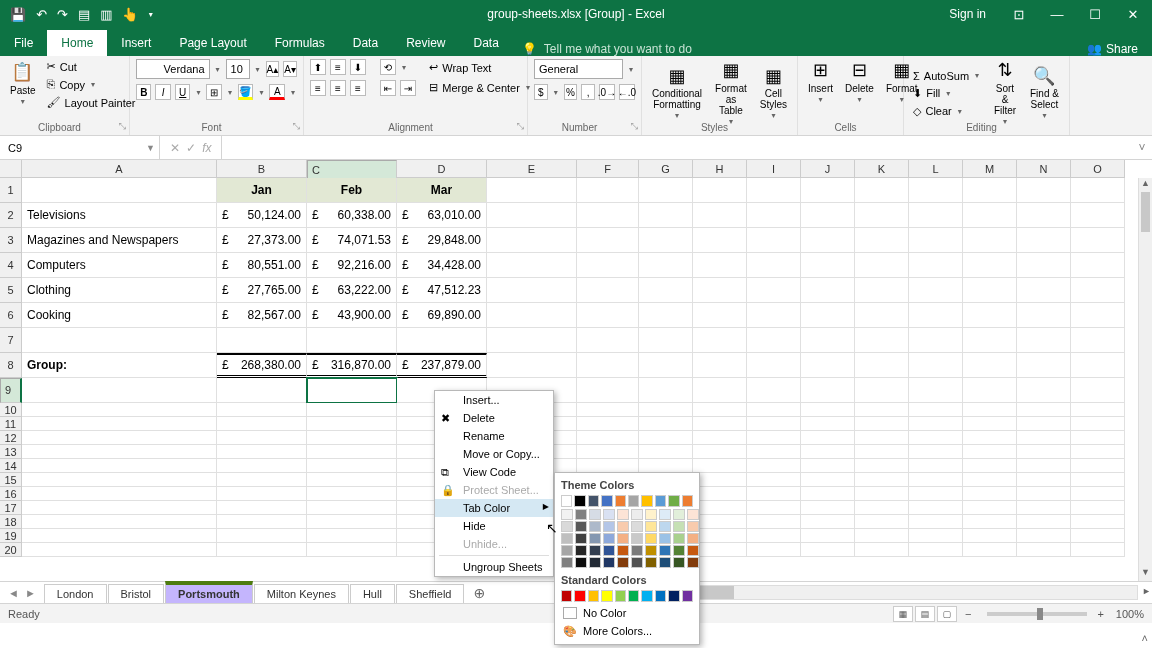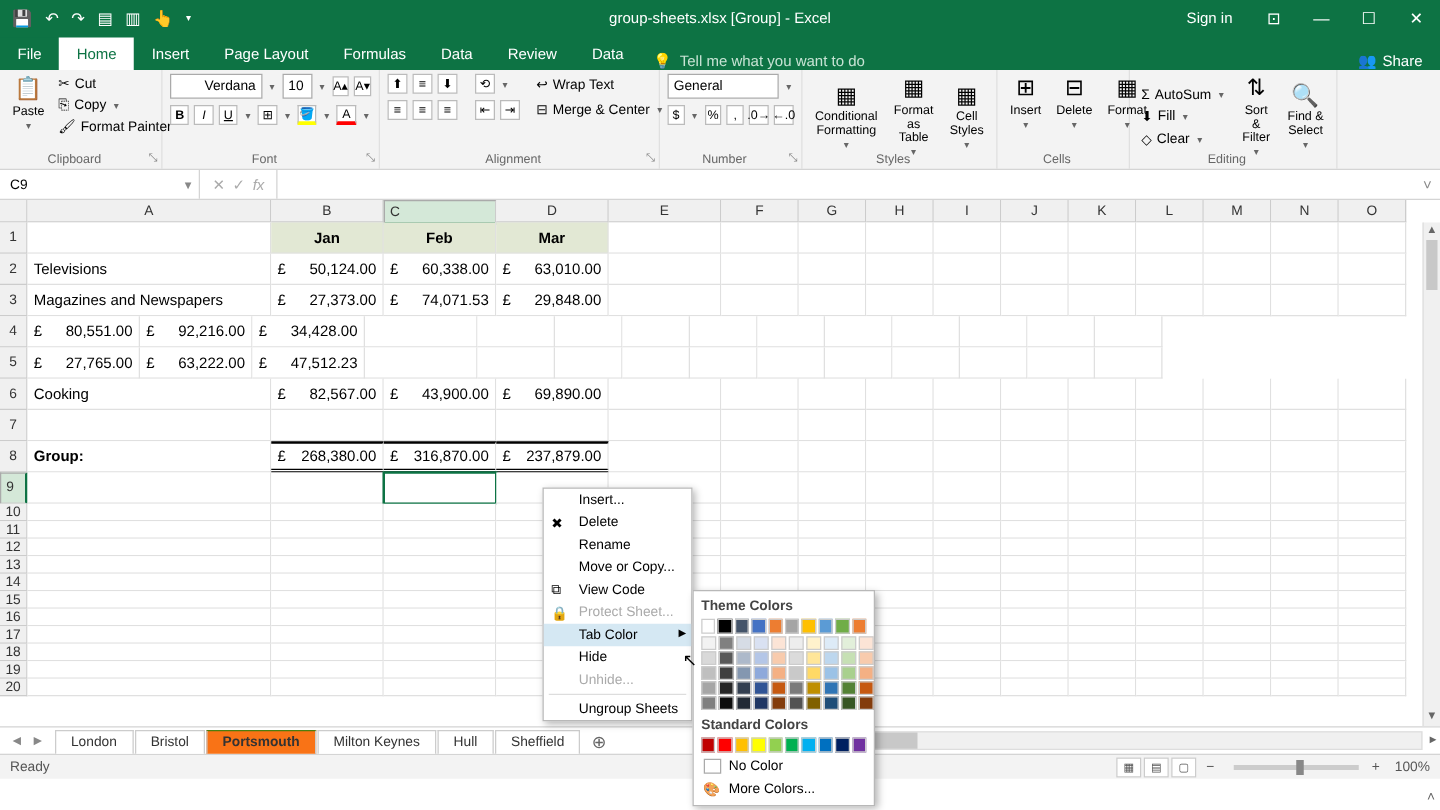--- a/index.html
+++ b/index.html
@@ -69,21 +69,21 @@
 .cell.active { outline: 2px solid #0d7344; outline-offset: -1px; }
 .vscroll { position: absolute; right: 0; top: 18px; bottom: 0; width: 14px; background: #f0f0f0; border-left: 1px solid #ddd; }
 .vscroll .thumb { position: absolute; top: 14px; left: 2px; right: 2px; height: 40px; background: #c8c8c8; }
 .vscroll .arr { position: absolute; left: 0; right: 0; height: 14px; text-align: center; font-size: 9px; color: #666; cursor: pointer; }
 
 
 .sheetbar { height: 22px; border-top: 1px solid #d4d4d4; display: flex; align-items: stretch; background: #fff; font-size: 11px; }
 .shnav { display: flex; align-items: center; padding: 0 8px; gap: 6px; color: #888; }
 .shtabs { display: flex; align-items: flex-end; }
 .shtab { padding: 3px 12px; border: 1px solid #ccc; border-bottom: none; background: #f0f0f0; margin-right: 1px; cursor: pointer; color: #333; }
-.shtab.act { background: #f97316; font-weight: bold; border-top: 1px solid #4d7c0f; }
+.shtab.act { background: #c4b5fd; font-weight: bold; border-top: 4px solid #4d7c0f; }
 .shtab.grp { background: #fff; }
 .shadd { padding: 3px 8px; color: #666; cursor: pointer; font-size: 14px; }
 .hscroll { flex: 1; margin: 3px 14px 3px 180px; background: #f0f0f0; position: relative; border: 1px solid #ddd; }
 .hscroll .thumb { position: absolute; left: 0; top: 0; bottom: 0; width: 60px; background: #c8c8c8; }
 
 
 .statusbar { height: 20px; background: #f3f3f3; border-top: 1px solid #d4d4d4; display: flex; align-items: center; font-size: 11px; color: #555; padding: 0 8px; }
 .statusbar .views { margin-left: auto; display: flex; gap: 2px; align-items: center; }
 .viewbtn { width: 20px; height: 16px; border: 1px solid #ccc; background: #fff; cursor: pointer; display: flex; align-items: center; justify-content: center; font-size: 9px; }
 .zoomslider { width: 100px; height: 4px; background: #ccc; margin: 0 8px; position: relative; }
@@ -165,21 +165,21 @@
             <span>✂</span>
             <span>Cut</span>
           </div>
         <div class="smbtn">
             <span>⎘</span>
             <span>Copy</span>
             <span class="dd">▾</span>
           </div>
         <div class="smbtn">
             <span>🖌</span>
-            <span>Format Painter</span>
+            <span>Layout Painter</span>
           </div>
       </div>
     </div>
     <div class="label">Clipboard</div>
     <div class="dlg">⤡</div>
   </div>
 
   <div class="group" style="width:174px;">
     <div class="gcol" style="gap:5px;">
       <div class="grow">
@@ -470,20 +470,21 @@
         <div class="cell " style="width: 54px;"></div>
         <div class="cell " style="width: 54px;"></div>
         <div class="cell " style="width: 54px;"></div>
         <div class="cell " style="width: 54px;"></div>
         <div class="cell " style="width: 54px;"></div>
         <div class="cell " style="width: 54px;"></div>
         <div class="cell " style="width: 54px;"></div>
         <div class="cell " style="width: 54px;"></div>
       </div>
       <div class="row">
+        <div class="cell " style="width: 195px;">Computers</div>
         <div class="cell num" style="width: 90px;">
           <span class="cur">£</span>
           <span class="val">80,551.00</span>
         </div>
         <div class="cell num" style="width: 90px;">
           <span class="cur">£</span>
           <span class="val">92,216.00</span>
         </div>
         <div class="cell num" style="width: 90px;">
           <span class="cur">£</span>
@@ -495,20 +496,21 @@
         <div class="cell " style="width: 54px;"></div>
         <div class="cell " style="width: 54px;"></div>
         <div class="cell " style="width: 54px;"></div>
         <div class="cell " style="width: 54px;"></div>
         <div class="cell " style="width: 54px;"></div>
         <div class="cell " style="width: 54px;"></div>
         <div class="cell " style="width: 54px;"></div>
         <div class="cell " style="width: 54px;"></div>
       </div>
       <div class="row">
+        <div class="cell " style="width: 195px;">Clothing</div>
         <div class="cell num" style="width: 90px;">
           <span class="cur">£</span>
           <span class="val">27,765.00</span>
         </div>
         <div class="cell num" style="width: 90px;">
           <span class="cur">£</span>
           <span class="val">63,222.00</span>
         </div>
         <div class="cell num" style="width: 90px;">
           <span class="cur">£</span>

